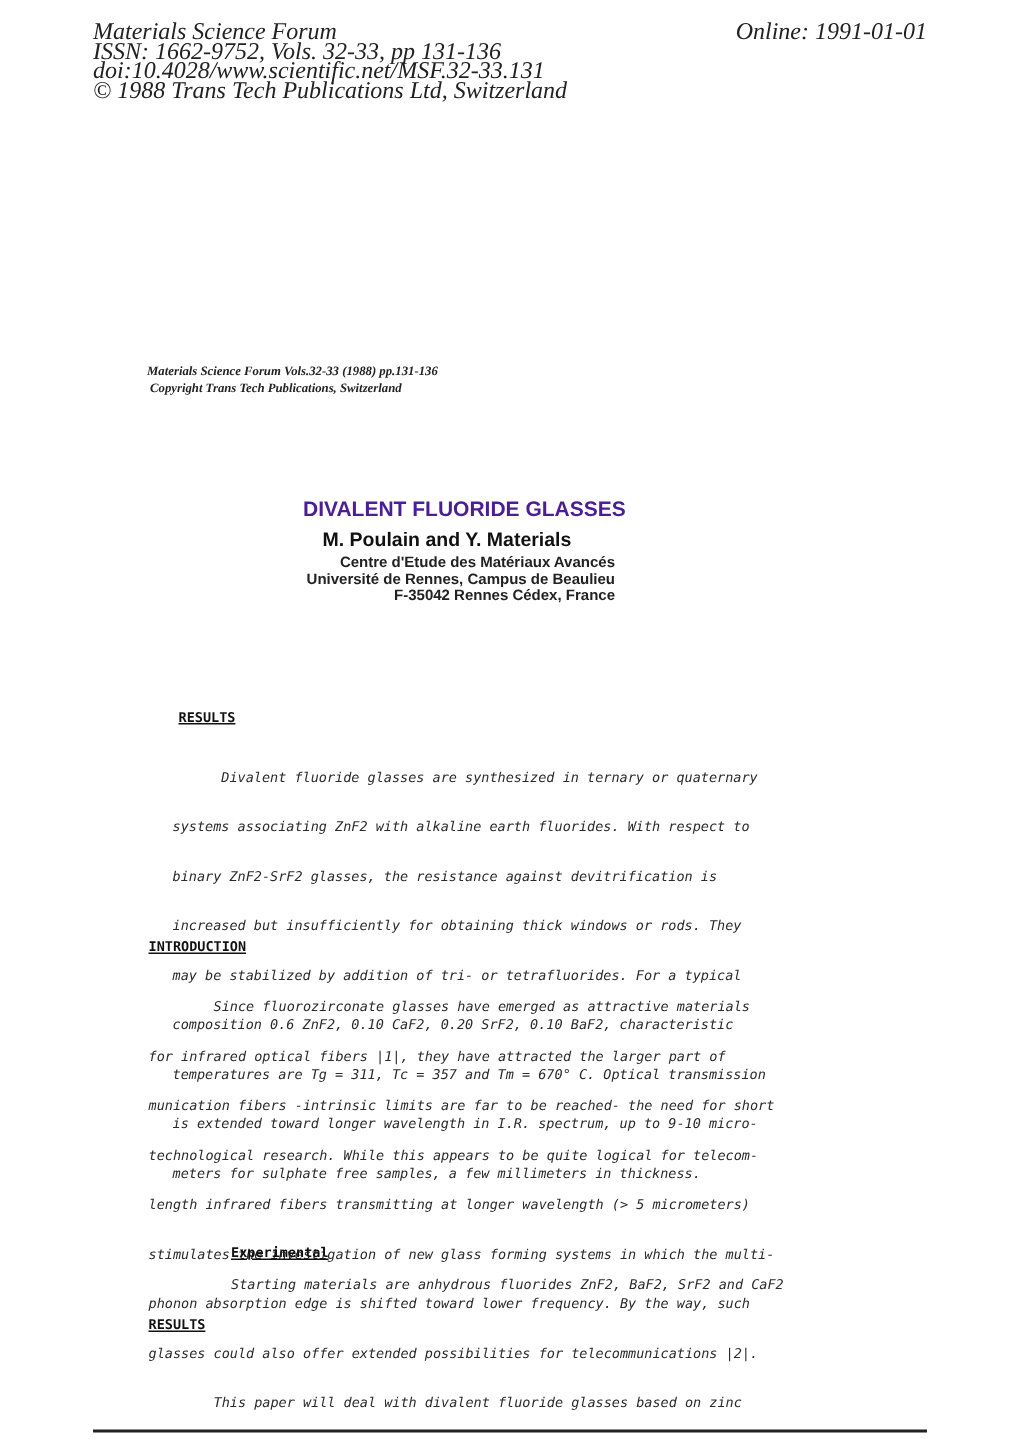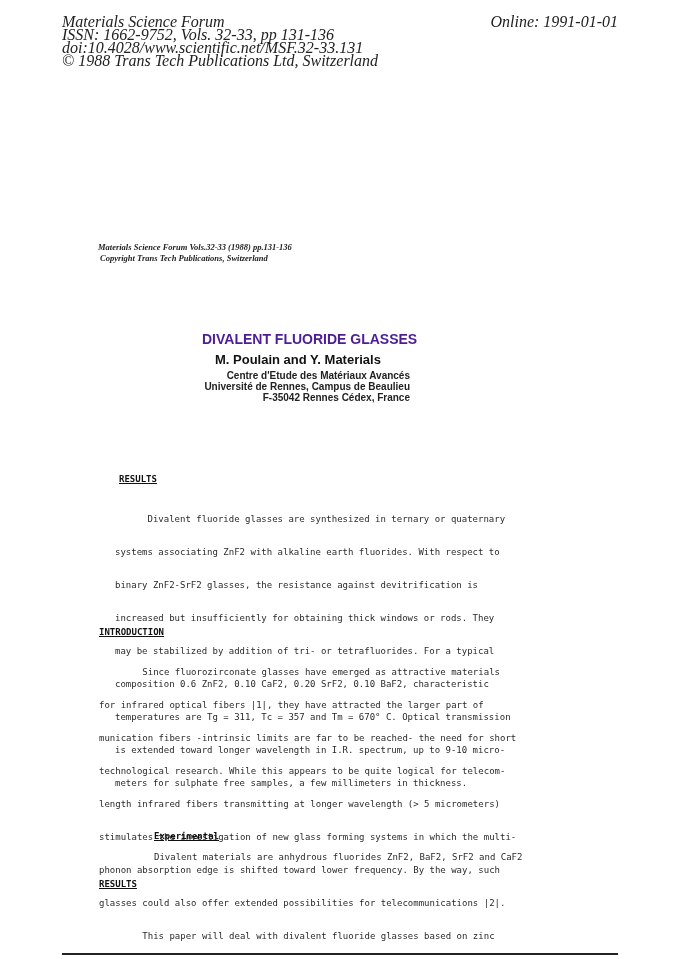--- a/index.html
+++ b/index.html
@@ -3,21 +3,21 @@
 <meta charset="utf-8">
 <style>
   html, body { margin: 0; padding: 0; background: #ffffff; }
   body { width: 678px; height: 959px; position: relative; overflow: hidden; color: #1a1a1a; }
   .abs { position: absolute; }
   .meta { font-family: "Liberation Serif", serif; font-style: italic; font-size: 16px; line-height: 13px; color: #222; }
   .src { font-family: "Liberation Serif", serif; font-style: italic; font-size: 8.5px; line-height: 11px; font-weight: bold; color: #222; }
   .title { font-family: "Liberation Sans", sans-serif; font-weight: bold; font-size: 14px; color: #4c1d95; }
   .authors { font-family: "Liberation Sans", sans-serif; font-weight: bold; font-size: 13px; color: #111; }
   .affil { font-family: "Liberation Sans", sans-serif; font-weight: bold; font-size: 10px; line-height: 11px; color: #222; text-align: right; }
-  .mono { font-family: "DejaVu Sans Mono", monospace; font-size: 9px; line-height: 11px; color: #2a2a2a; white-space: pre; }
+  .mono { font-family: "DejaVu Sans Mono", monospace; font-size: 9px; line-height: 11px; color: #2a2a2a; white-space: pre; font-style: italic; }
   .heading { font-family: "DejaVu Sans Mono", monospace; font-size: 9px; font-weight: bold; text-decoration: underline; color: #111; }
   .rule { background: #222; height: 2px; }
 </style>
 </head>
 <body>
 
 <div class="abs meta" style="left:62px; top:15px;">
   <div>Materials Science Forum</div>
   <div>ISSN: 1662-9752, Vols. 32-33, pp 131-136</div>
   <div>doi:10.4028/www.scientific.net/MSF.32-33.131</div>
@@ -64,15 +64,15 @@
   <div>        This paper will deal with divalent fluoride glasses based on zinc</div>
   
   
   
   
   
 </div>
 
 <div class="abs heading" style="left:99px; top:834px;margin-top:45px;">RESULTS</div>
 <div class="abs heading" style="left:154px; top:831px;">Experimental</div>
-<div class="abs mono" style="left:154px; top:852px;">Divalent materials are anhydrous fluorides ZnF2, BaF2, SrF2 and CaF2</div>
+<div class="abs mono" style="left:154px; top:852px;">Starting materials are anhydrous fluorides ZnF2, BaF2, SrF2 and CaF2</div>
 
 <div class="abs rule" style="left:62px; top:953px; width:556px;"></div>
 
 </body></html>

